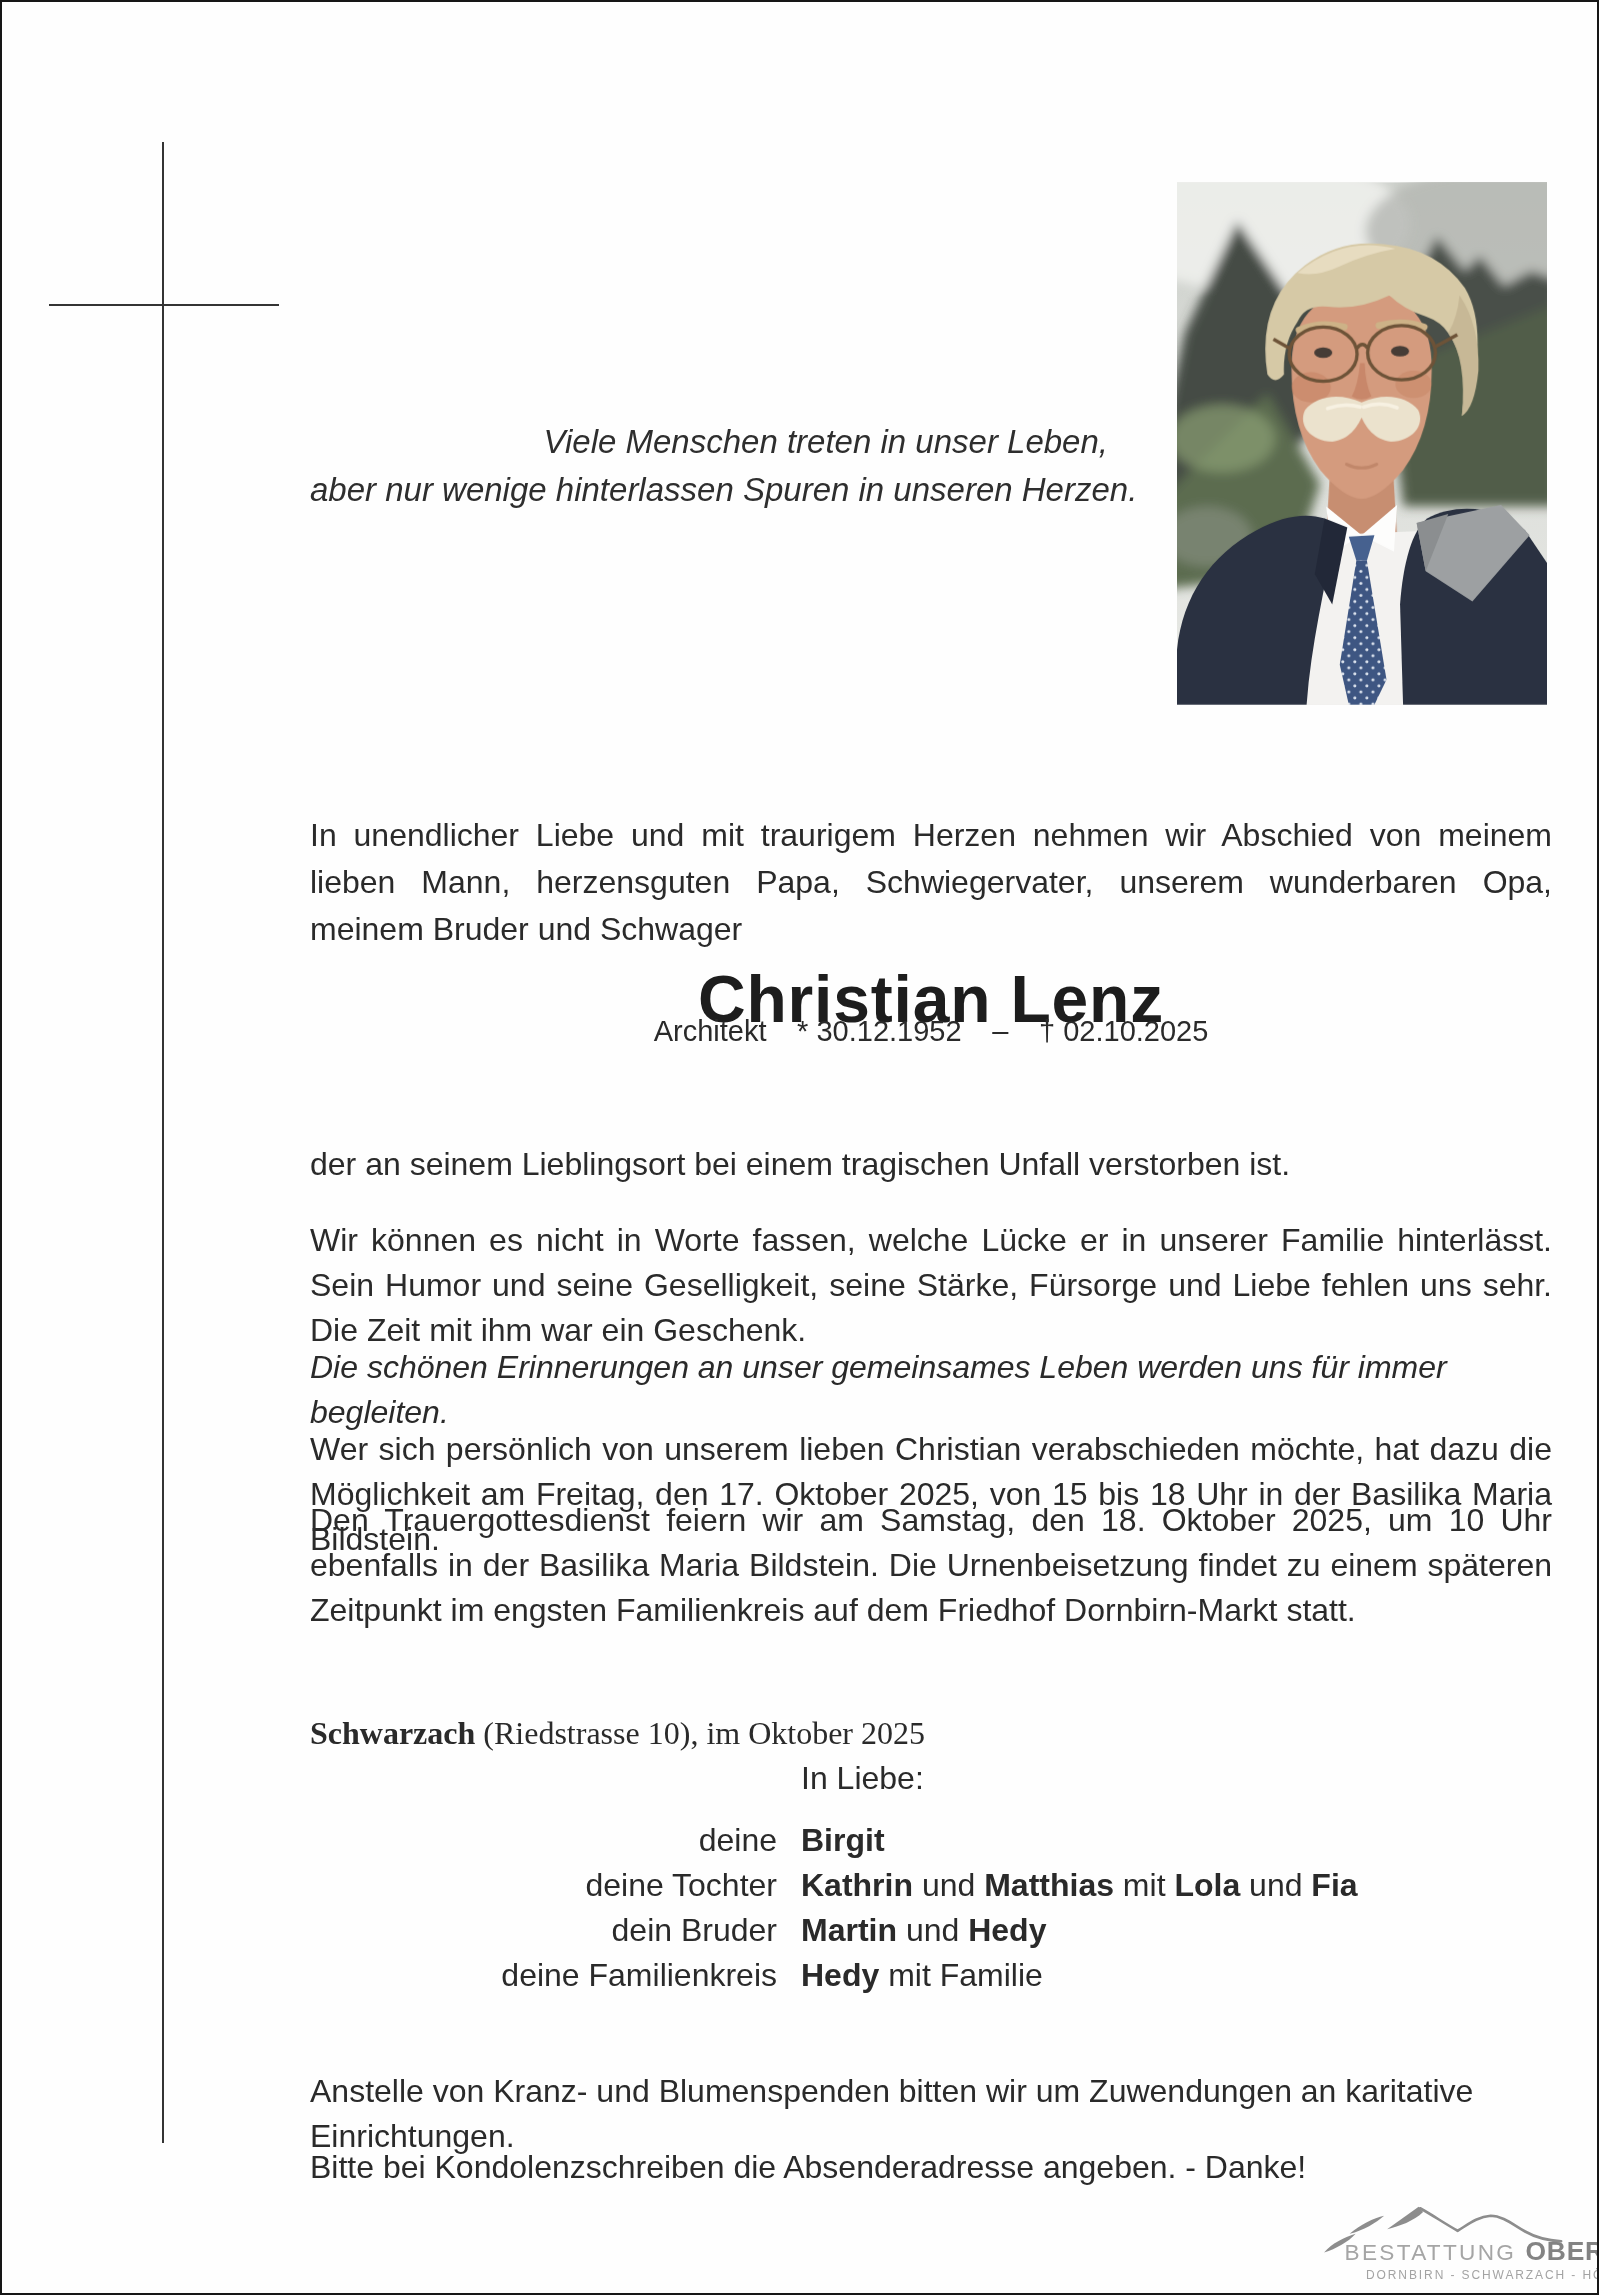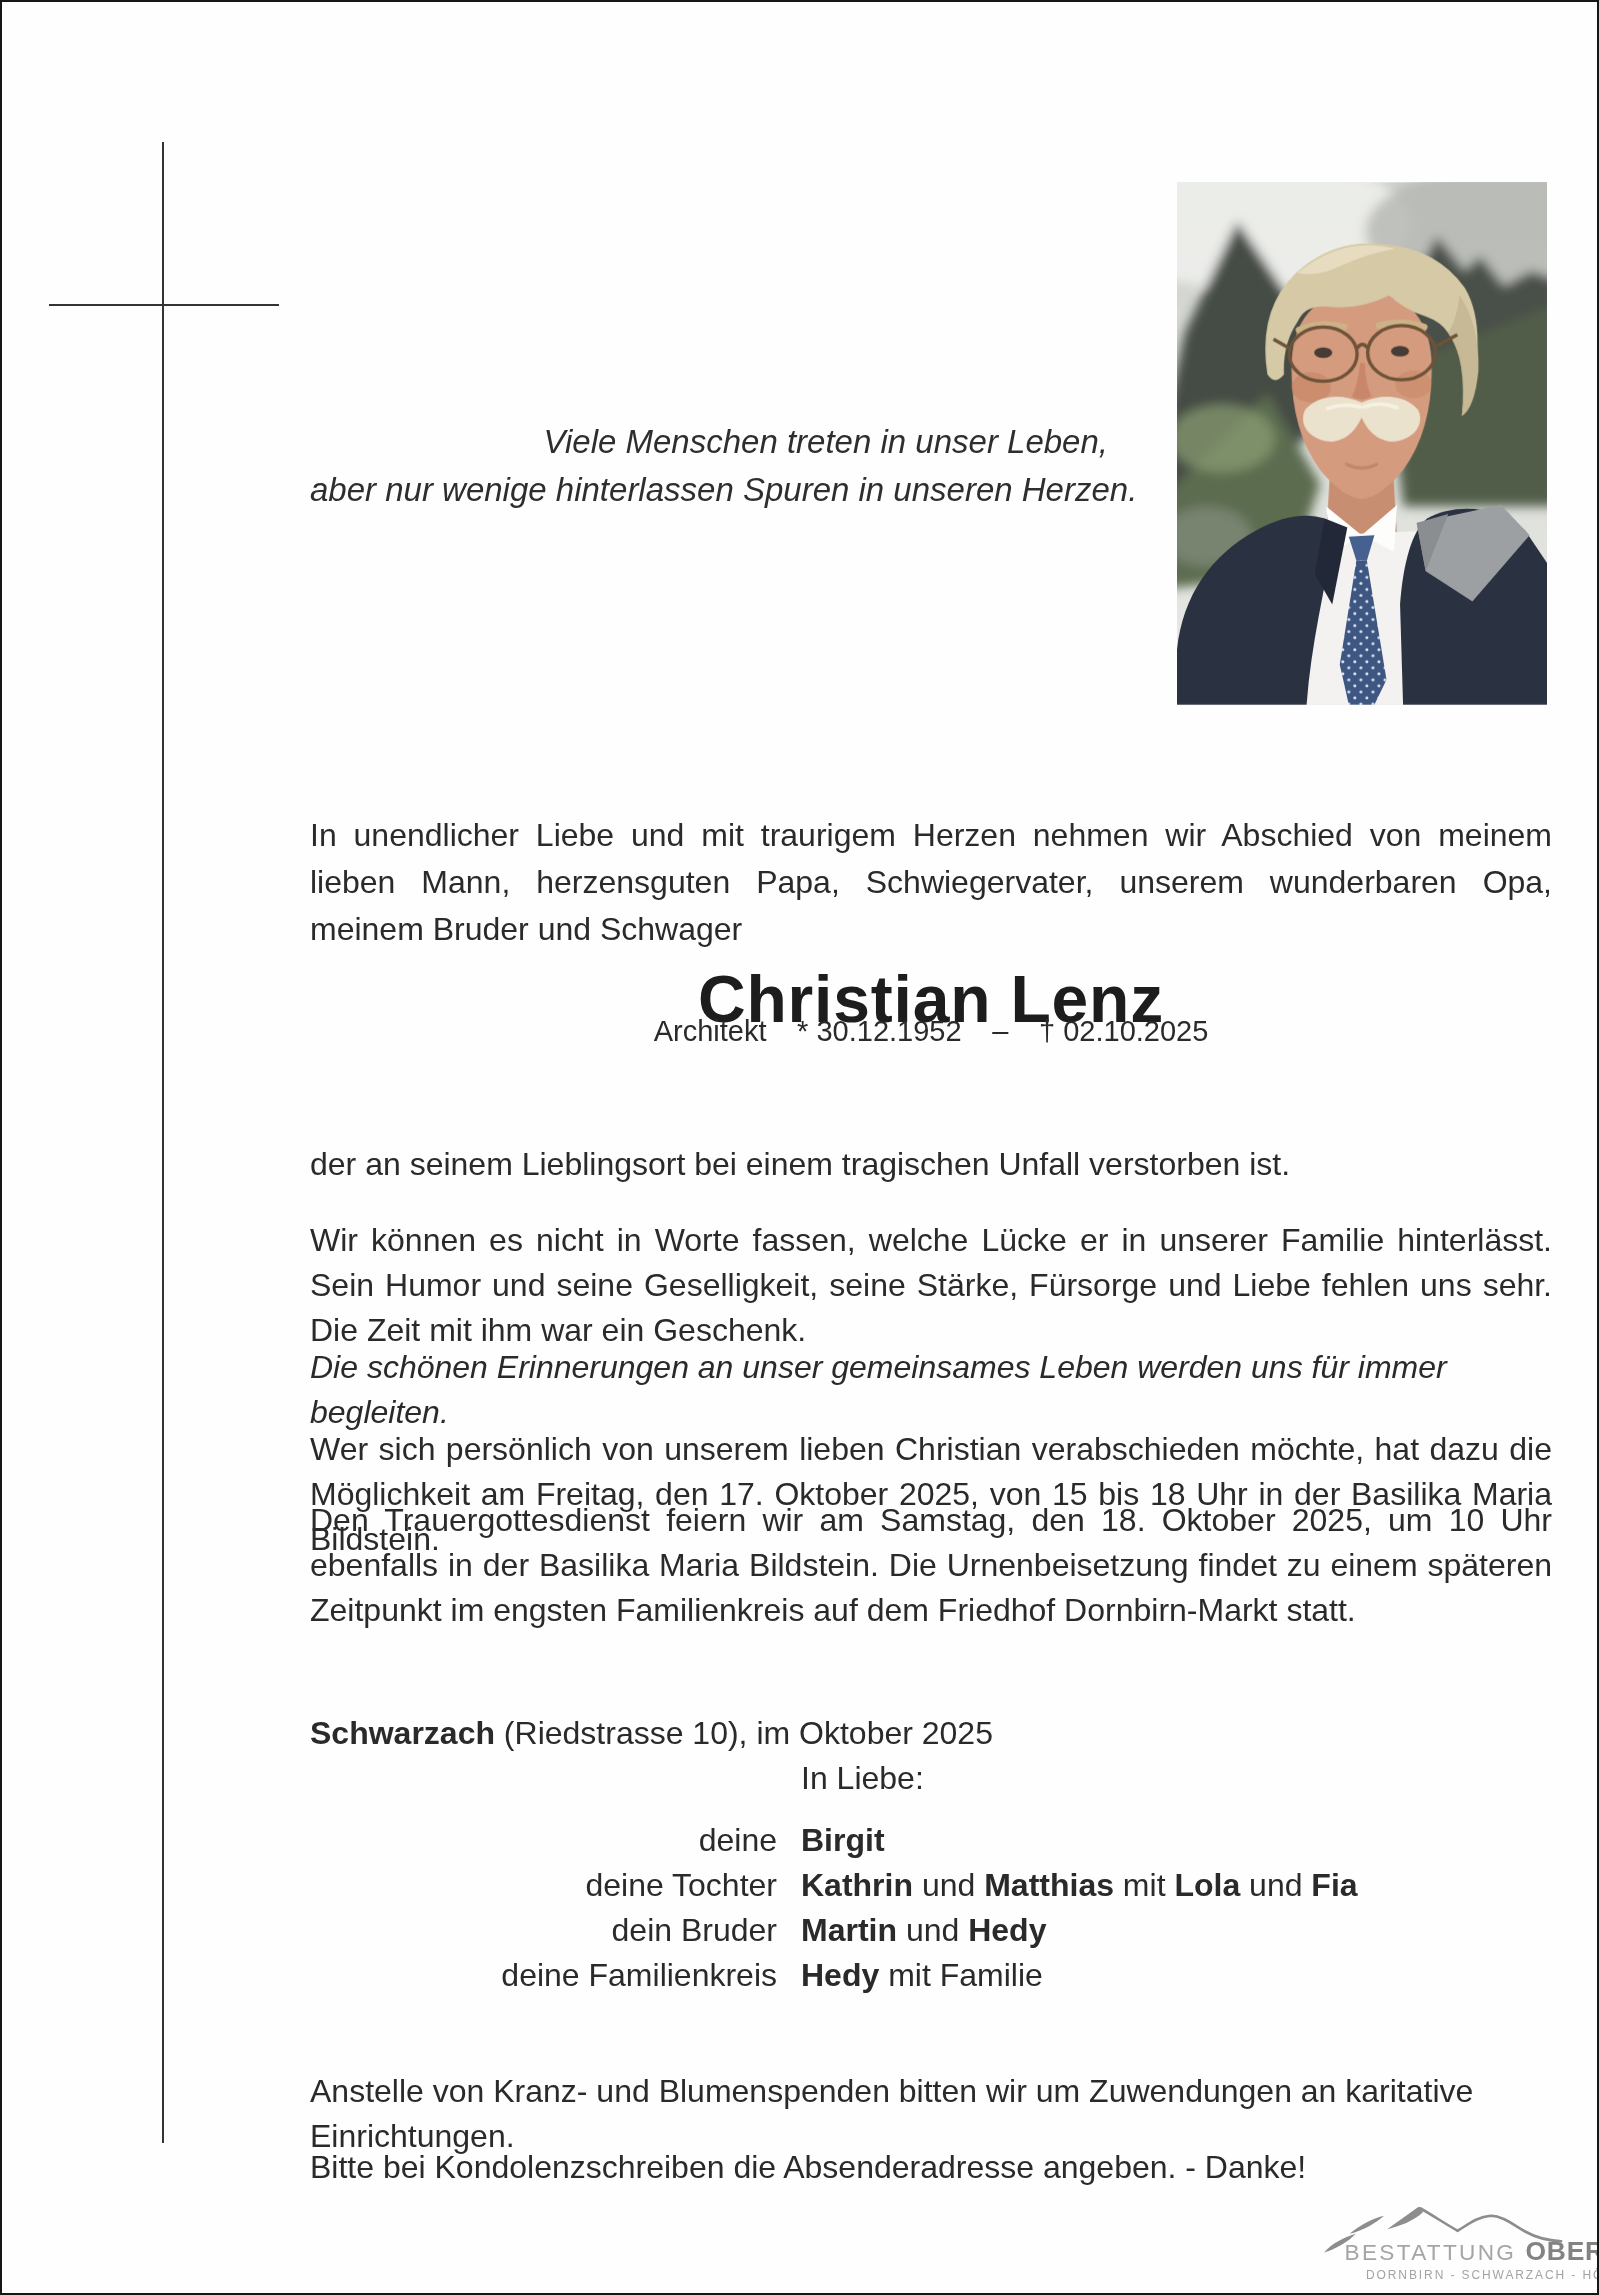--- a/index.html
+++ b/index.html
@@ -23,21 +23,21 @@
   .just{text-align:justify;}
   .intro{top:778px;line-height:47px;}
   .name{top:914px;text-align:center;font-size:66px;line-height:78px;color:#1d1d1d;letter-spacing:0.8px;}
   .dates{top:1008px;text-align:center;font-size:29px;line-height:42px;white-space:nowrap;}
   .dates .sp{margin:0 11.3px;}
   .p-der{top:1108px;}
   .p-wir{top:1184px;}
   .p-schoenen{top:1311px;font-style:italic;}
   .p-wer{top:1393px;}
   .p-trauer{top:1464px;}
-  .p-ort{top:1677px;}
+  .p-ort{top:1677px;font-family:Liberation Serif, serif;}
   .strong{font-weight:bold;}
   .in-liebe{position:absolute;left:799px;top:1754px;font-size:32px;line-height:45px;color:#2a2a2a;}
   .family{top:1816px;}
   .family-row{display:grid;grid-template-columns:467px 1fr;column-gap:24px;line-height:45px;}
   .family-label{text-align:right;}
   .p-anstelle{top:2035px;}
   .p-bitte{top:2111px;}
 
   
   .logo{position:absolute;left:1320px;top:2204px;width:275px;height:84px;}

